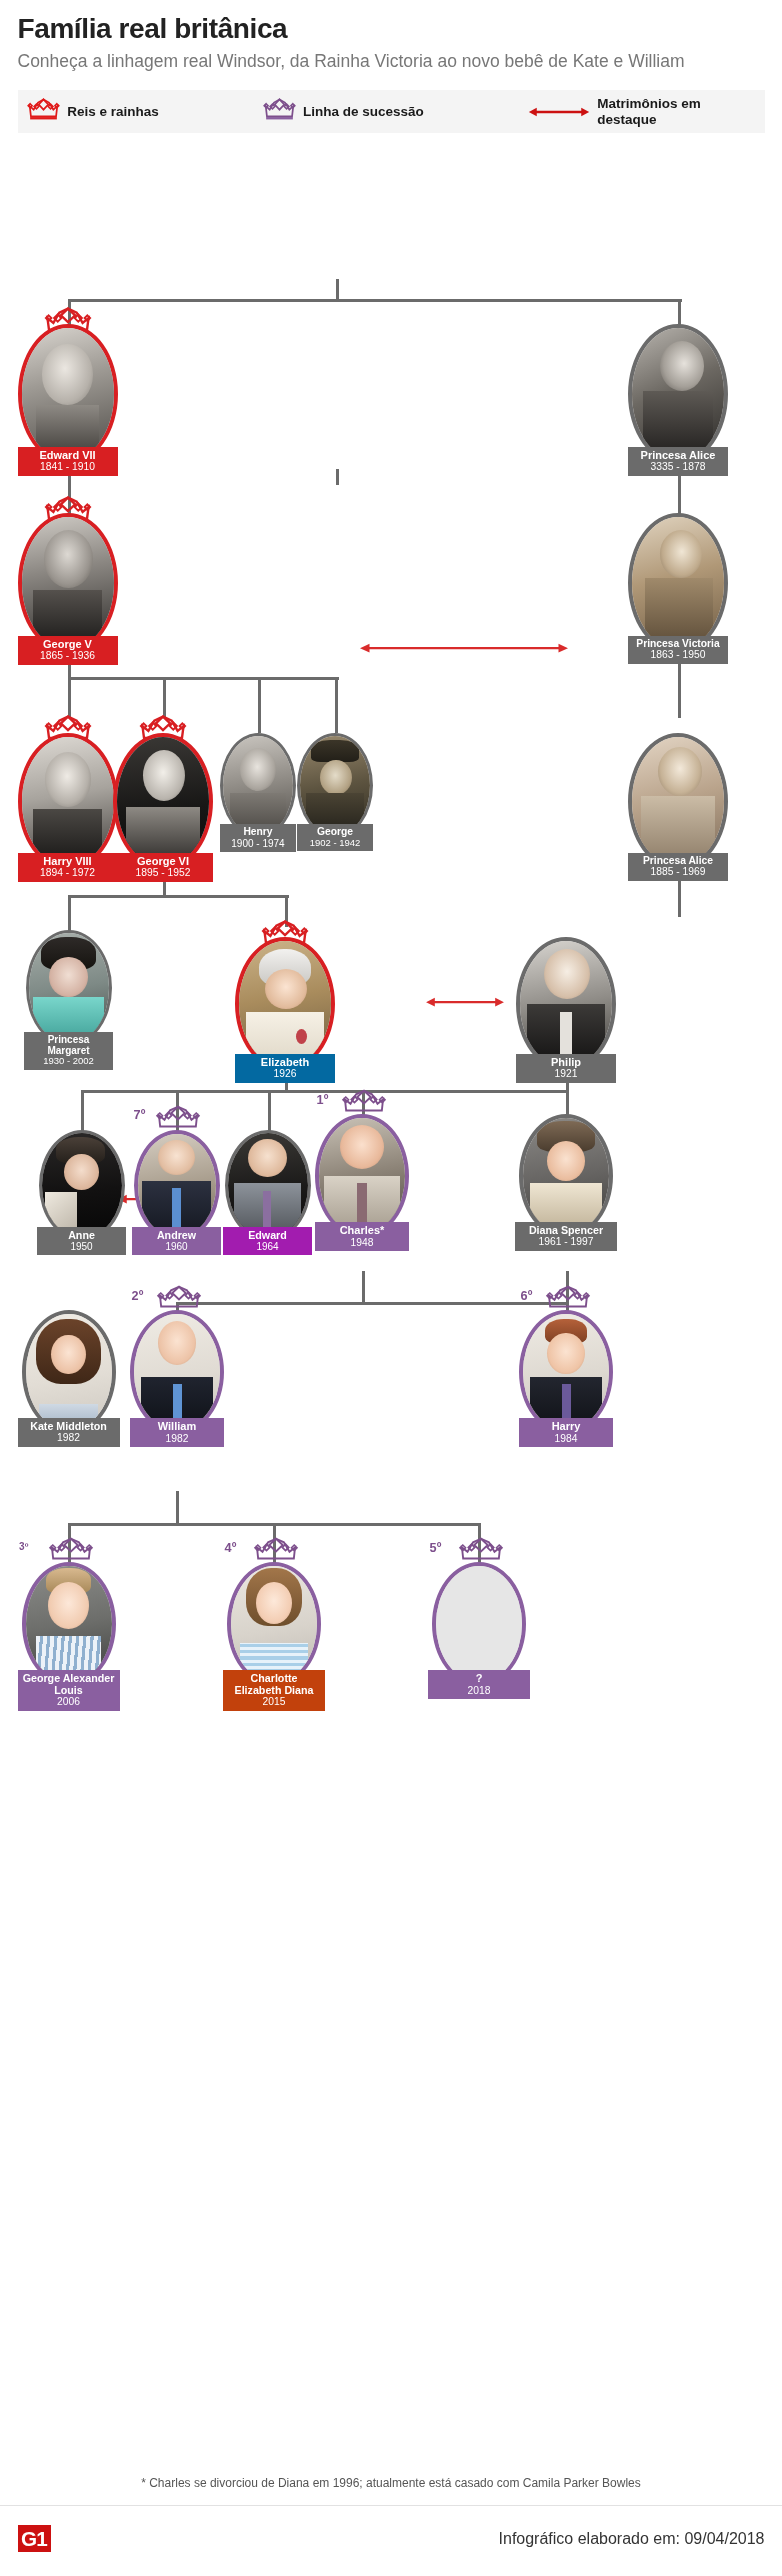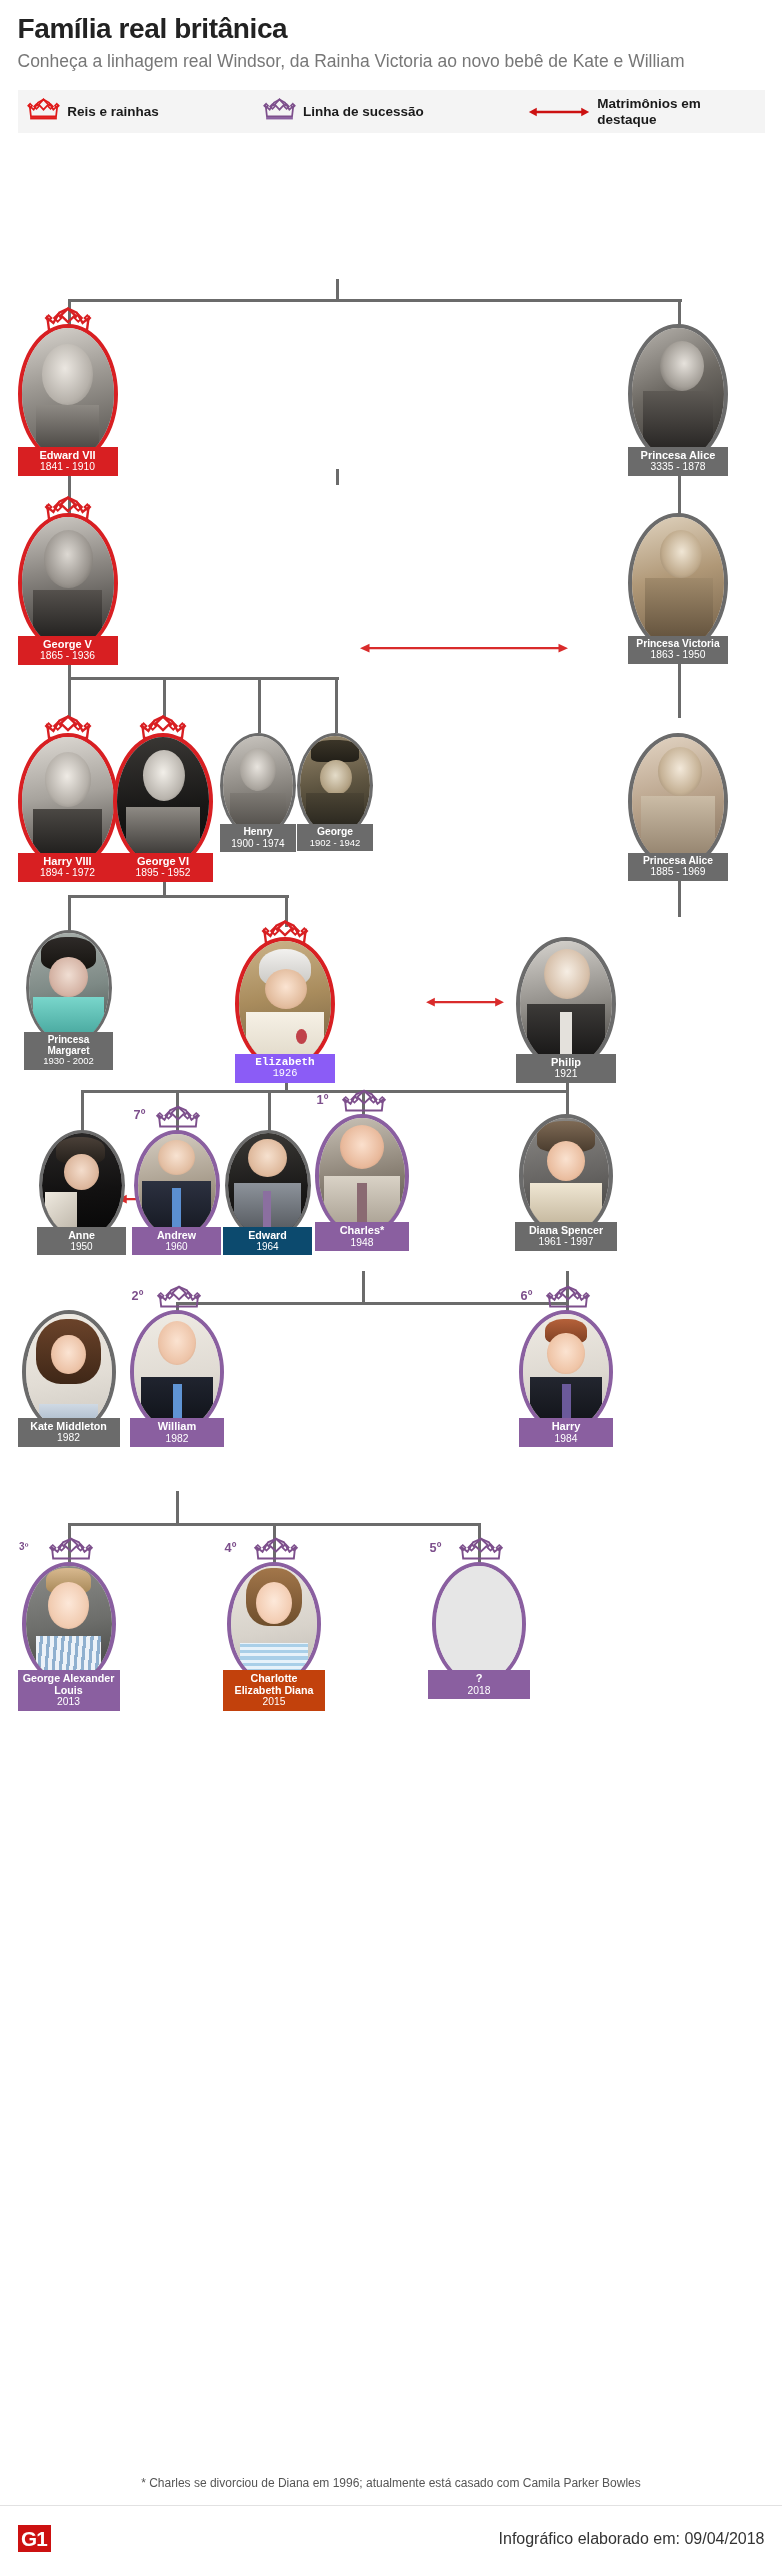--- a/index.html
+++ b/index.html
@@ -404,21 +404,21 @@
     <div class="portrait" style="width:100px;height:134px;border-radius:50%;border-width:4px;border-color:#d81f22;margin-top:22px;">
       <div class="ph" style="background:linear-gradient(170deg,#cbb389 0%,#a98c5d 45%,#6c5a3e 100%);"></div>
       <div style="position:absolute;left:22%;top:6%;width:56%;height:30%;border-radius:48% 48% 35% 35%;
                   background:linear-gradient(180deg,#f2f1ef,#c9c7c3);"></div>
       <div style="position:absolute;left:28%;top:22%;width:46%;height:32%;border-radius:50%;
                   background:radial-gradient(ellipse at 50% 45%,#fbe4d2,#e2bb9c 65%,#b5866a);"></div>
       <div style="position:absolute;left:8%;top:56%;width:84%;height:44%;
                   background:linear-gradient(180deg,#f6f1e6,#ded6c5);"></div>
       <div style="position:absolute;left:62%;top:70%;width:12%;height:12%;border-radius:50%;background:#c0424a;"></div>
     </div>
-    <div class="namebar" style="background:#8b5cf6;font-size:11px;margin-top:-17.5px;font-family:Liberation Mono, monospace;">
+    <div class="namebar" style="background:#0369a1;font-size:11px;margin-top:-17.5px;">
       <span>Elizabeth</span>
       <span class="yr" style="font-size:10.3px;">1926</span>
     </div>
   </div>
 
   <div class="node" style="left:516px; top:715px; width:100px;">
     <div class="portrait" style="width:100px;height:134px;border-radius:50%;border-width:4px;border-color:#6b6b6b;margin-top:22px;">
       <div class="ph" style="background:linear-gradient(170deg,#d7d4cf 0%,#8f8c87 50%,#3a3835 100%);"></div>
       <div style="position:absolute;left:26%;top:6%;width:50%;height:40%;border-radius:50%;
                   background:radial-gradient(ellipse at 50% 45%,#f6eee4,#d6bfa9 65%,#9e8771);"></div>
@@ -476,21 +476,21 @@
 
   <div class="node" style="left:223px; top:930px; width:89px;">
     <div class="portrait" style="width:86px;height:111px;border-radius:50%;border-width:3.2px;border-color:#6b6b6b;">
       <div class="ph" style="background:linear-gradient(175deg,#3b3936 0%,#1a1918 55%,#0a0a0a 100%);"></div>
       <div style="position:absolute;left:26%;top:6%;width:48%;height:36%;border-radius:50%;
                   background:radial-gradient(ellipse at 50% 45%,#f6e1cf,#dfb99c 65%,#a4806a);"></div>
       <div style="position:absolute;left:8%;top:48%;width:84%;height:52%;
                   background:linear-gradient(180deg,#8d939b,#4e5257);"></div>
       <div style="position:absolute;left:44%;top:55%;width:11%;height:45%;background:#8b6fa0;"></div>
     </div>
-    <div class="namebar" style="background:#0c4a6e;font-size:10.7px;margin-top:-14.3px;">
+    <div class="namebar" style="background:#a21caf;font-size:10.7px;margin-top:-14.3px;">
       <span>Edward</span>
       <span class="yr" style="font-size:10px;">1964</span>
     </div>
   </div>
 
   <div class="node" style="left:315px; top:914px; width:94px;">
     <div class="ordinal" style="left:1.6px; top:-20.7px; font-size:12.7px;">1º</div>
     <div style="position:absolute;left:52%;top:-25.4px;transform:translateX(-50%);">
       <svg width="46" height="24" viewBox="0 0 58 30">
         <path d="M6.5 27 L5 13 L12 18.5 L19 6.5 L29 2 L39 6.5 L46 18.5 L53 13 L51.5 27 Z" fill="none" stroke="#7d4f8c" stroke-width="2.4"></path>
@@ -617,21 +617,21 @@
       <div class="ph" style="background:linear-gradient(170deg,#8c8d8a 0%,#6d6e6b 50%,#3d3e3c 100%);"></div>
       <div style="position:absolute;left:24%;top:2%;width:52%;height:22%;border-radius:45% 45% 30% 30%;
                   background:linear-gradient(180deg,#d8b98f,#a68757);"></div>
       <div style="position:absolute;left:26%;top:14%;width:48%;height:40%;border-radius:50%;
                   background:radial-gradient(ellipse at 50% 45%,#fde8d9,#f1cbb0 65%,#c2947a);"></div>
       <div style="position:absolute;left:12%;top:60%;width:76%;height:40%;
                   background:repeating-linear-gradient(95deg,#ecf2f8 0 4px,#8fb0cf 4px 7.2px);"></div>
     </div>
     <div class="namebar" style="background:#8a5fa0;font-size:10.7px;margin-top:-16px;">
       <span>George Alexander Louis</span>
-      <span class="yr" style="font-size:10.3px;">2013</span>
+      <span class="yr" style="font-size:10.3px;">2006</span>
     </div>
   </div>
 
   <div class="node" style="left:223px; top:1362px; width:102px;">
     <div class="ordinal" style="left:1.6px; top:-20.7px; font-size:12.7px;">4º</div>
     <div style="position:absolute;left:52%;top:-25.4px;transform:translateX(-50%);">
       <svg width="46" height="24" viewBox="0 0 58 30">
         <path d="M6.5 27 L5 13 L12 18.5 L19 6.5 L29 2 L39 6.5 L46 18.5 L53 13 L51.5 27 Z" fill="none" stroke="#7d4f8c" stroke-width="2.4"></path>
         <path d="M29 2 L37.5 10 L29 18 L20.5 10 Z" fill="none" stroke="#7d4f8c" stroke-width="2.4"></path>
         <path d="M17 9 L21 13 L17 17 L13 13 Z" fill="none" stroke="#7d4f8c" stroke-width="2.2"></path>

